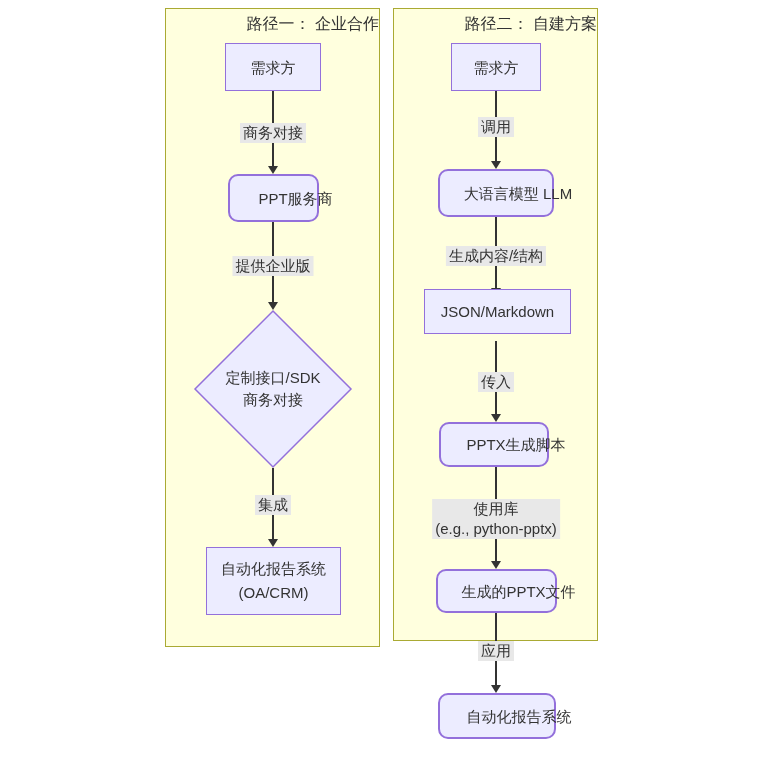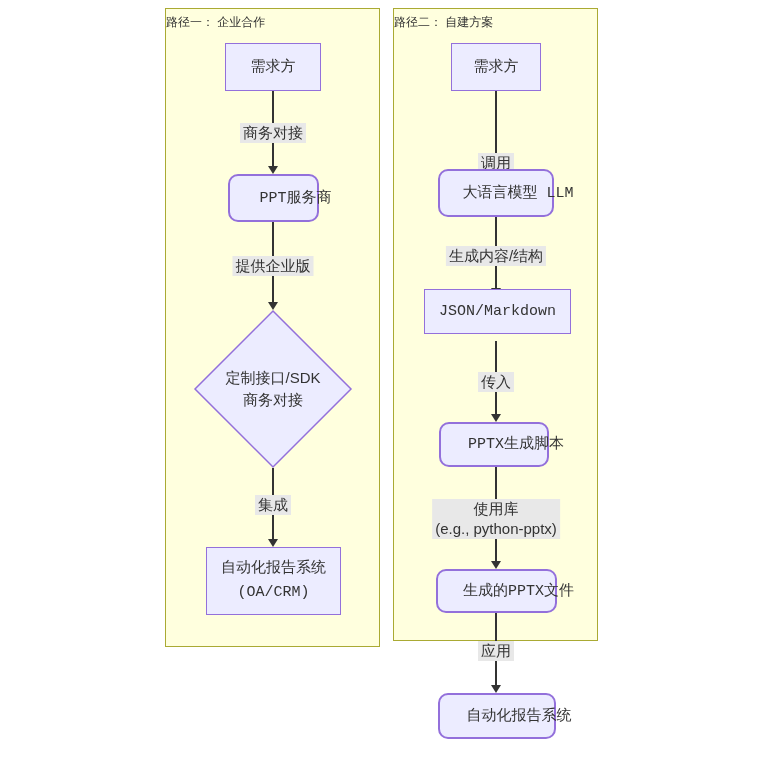--- a/index.html
+++ b/index.html
@@ -4,27 +4,27 @@
 <style>
   html,body{margin:0;padding:0;background:#ffffff;}
   .canvas{
     position:relative;width:760px;height:777px;background:#ffffff;overflow:hidden;
     font-family:"Liberation Sans","DejaVu Sans",sans-serif;color:#333333;
   }
   .cluster{
     position:absolute;background:#ffffde;border:1px solid #aaaa33;box-sizing:border-box;
   }
   .cluster-title{
-    position:absolute;top:5px;left:0;width:100%;text-align:left;
-    font-size:12px;color:#333333;white-space:nowrap;
+    position:absolute;top:5px;left:0;width:100%;text-align:right;
+    font-size:16px;color:#333333;white-space:nowrap;
   }
   .node{
     position:absolute;background:#ececff;border:1px solid #9370db;box-sizing:border-box;
     display:flex;flex-direction:column;align-items:center;justify-content:center;
-    font-size:15px;color:#333333;text-align:center;line-height:23px;white-space:nowrap;font-family:Liberation Mono, monospace;
+    font-size:15px;color:#333333;text-align:center;line-height:23px;white-space:nowrap;
   }
   .node.rounded{border-radius:10px;border-width:2px;padding-left:44px;}
   .edge-line{
     position:absolute;width:2px;background:#333333;
   }
   .arrowhead{
     position:absolute;width:0;height:0;
     border-left:5px solid transparent;border-right:5px solid transparent;
     border-top:8px solid #333333;
   }
@@ -80,21 +80,21 @@
       <span>自动化报告系统</span>
       <span>(OA/CRM)</span>
     </div>
   </section>
 
   <section class="cluster" style="left:393px;top:8px;width:205px;height:633px;">
     <div class="cluster-title">路径二： 自建方案</div>
 
     <div class="edge-line" style="left:101px;top:82px;height:70px;"></div>
     <div class="arrowhead" style="left:97px;top:152px;"></div>
-    <div class="edge-label" style="left:102px;top:108px;margin-top:36px;">调用</div>
+    <div class="edge-label" style="left:102px;top:108px;">调用</div>
 
     <div class="edge-line" style="left:101px;top:208px;height:71px;"></div>
     <div class="arrowhead" style="left:97px;top:279px;"></div>
     <div class="edge-label" style="left:102px;top:237px;">生成内容/结构</div>
 
     <div class="edge-line" style="left:101px;top:332px;height:73px;"></div>
     <div class="arrowhead" style="left:97px;top:405px;"></div>
     <div class="edge-label" style="left:102px;top:363px;">传入</div>
 
     <div class="edge-line" style="left:101px;top:458px;height:94px;"></div>

